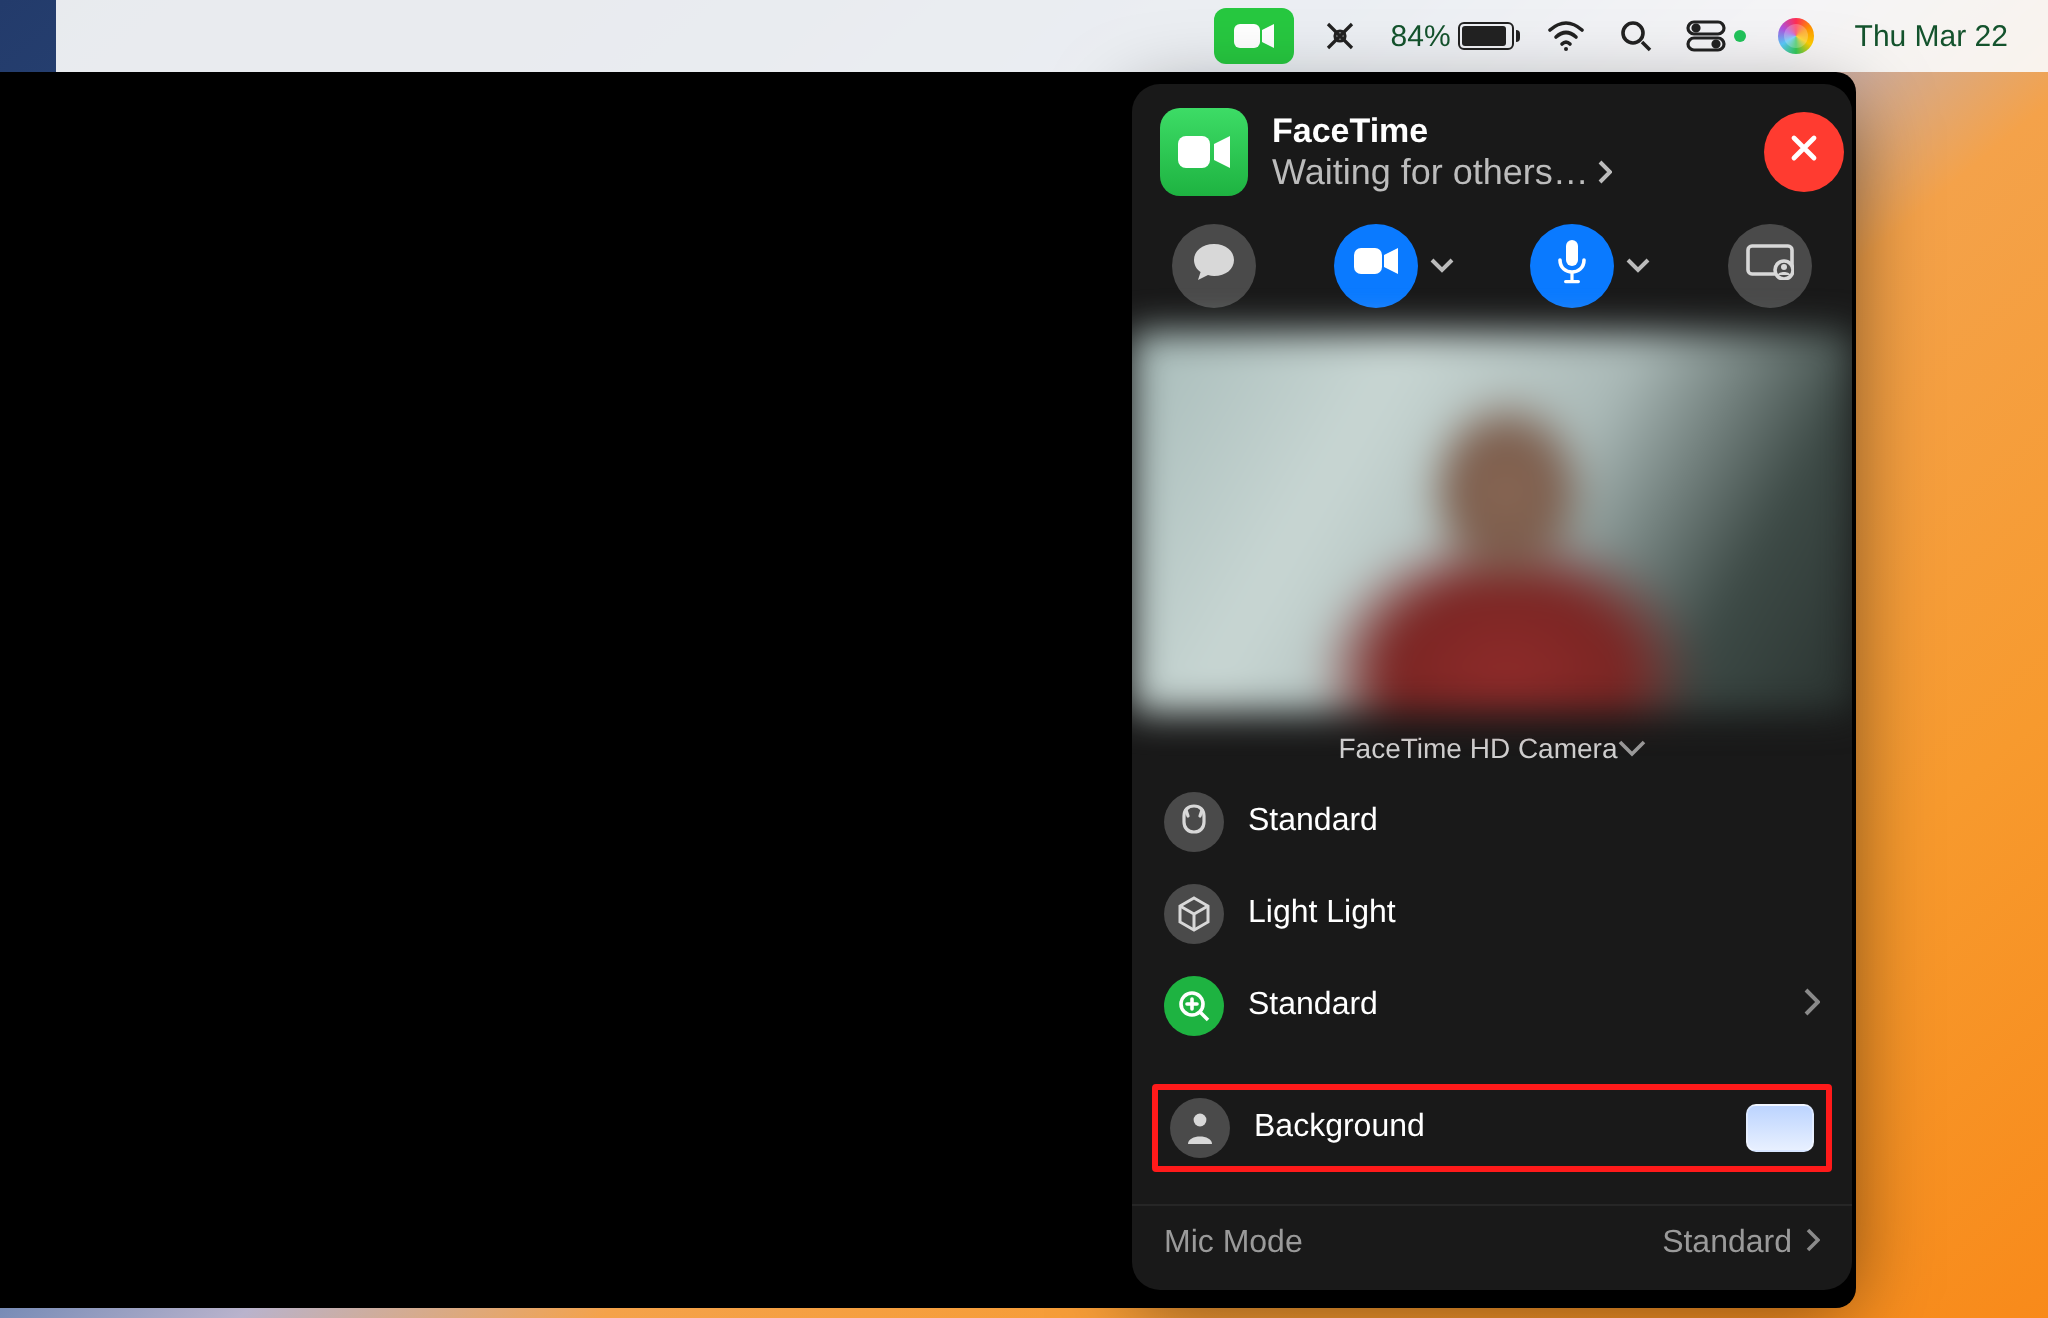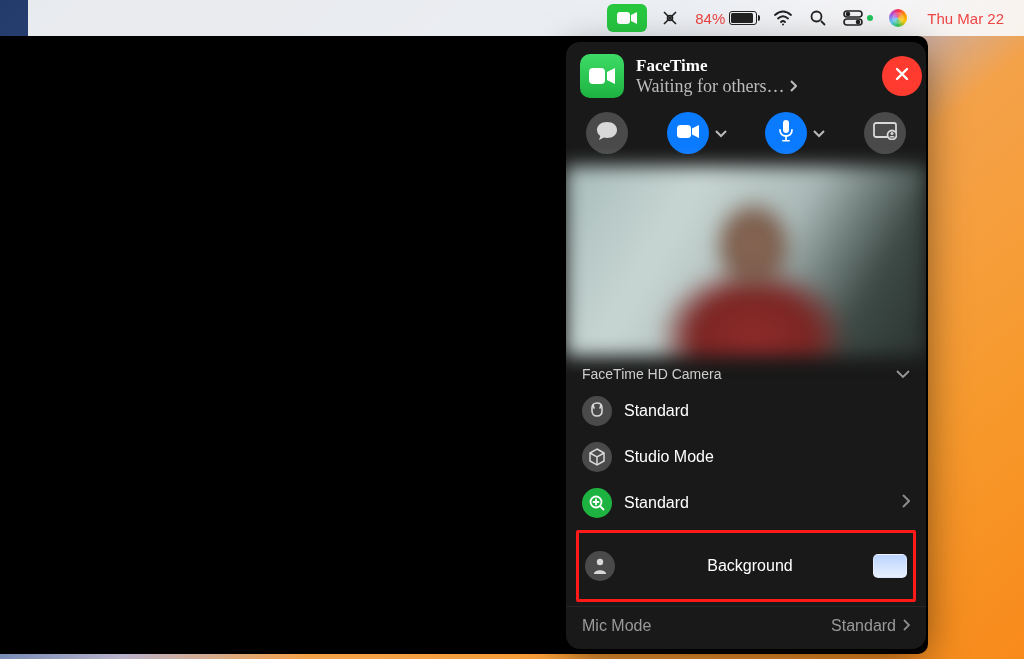--- a/index.html
+++ b/index.html
@@ -29,21 +29,21 @@
   .menubar {
     position: absolute;
     top: 0; left: 0; right: 0;
     height: 36px;
     background: rgba(250,250,250,0.92);
     display: flex;
     justify-content: flex-end;
     align-items: center;
     padding: 0 12px 0 0;
     font-size: 15px;
-    color: #ef4444;
+    color: #14532d;
     margin-left: 28px;
   }
   .menubar .mitem {
     display: flex;
     align-items: center;
     padding: 0 8px;
     height: 100%;
   }
   .menubar .facetime-active {
     background: #27c840;
@@ -71,21 +71,20 @@
     backdrop-filter: blur(20px);
     border-radius: 14px;
     color: #fff;
     overflow: hidden;
     box-shadow: 0 10px 40px rgba(0,0,0,0.5);
   }
   .popover .header {
     display: flex;
     align-items: center;
     padding: 12px 4px 10px 14px;
-    font-family: Liberation Serif, serif;
   }
   .popover .app-icon {
     width: 44px; height: 44px;
     background: linear-gradient(#3ddc66,#1eb341);
     border-radius: 10px;
     display: flex; align-items:center; justify-content:center;
     margin-right: 12px;
   }
   .popover .header-text { flex: 1; }
   .popover .header-title { font-weight: 600; font-size: 17px; }
@@ -117,45 +116,44 @@
   .chev-down { color:#bbb; }
   .preview {
     width:100%; height:190px;
     background:
       radial-gradient(ellipse 60px 70px at 52% 42%, #8b6a57 0%, #7a5a49 40%, rgba(0,0,0,0) 70%),
       radial-gradient(ellipse 120px 90px at 52% 90%, #8e2b2a 0%, #7a2523 50%, rgba(0,0,0,0) 80%),
       linear-gradient(120deg,#a7bbb9 0%, #c8d6d3 30%, #aab9b7 55%, #3d4a46 80%, #2a3330 100%);
     filter: blur(9px);
   }
   .section-head {
-    display:flex; justify-content:space-between; align-items:center;
+    display:flex; justify-content:center; align-items:center;
     font-size: 14px; color:#cfcfcf;
     padding: 10px 16px 6px 16px;
   }
   .row {
     display:flex; align-items:center;
     padding: 8px 16px;
     cursor:pointer;
   }
   .row .ricon {
     width:30px; height:30px; border-radius:50%;
     background:#4a4a4a;
     display:flex; align-items:center; justify-content:center;
     margin-right:12px;
     flex-shrink:0;
   }
   .row .ricon.green { background:#1eb341; }
   .row .rlabel { flex:1; font-size:16px; color:#fff; }
   .row .rchev { color:#8a8a8a; }
   .row.highlight {
     border: 3px solid #ff1a1a;
-    margin: 4px 10px;
+    margin: 16px 10px;
     border-radius: 2px;
-    padding: 18px 6px;
-    text-align: center;
+    padding: 4px 6px;
   }
   .bg-thumb {
     width:34px; height:24px; border-radius:5px;
     background: linear-gradient(#bcd4ff,#e8f0ff);
     border:1px solid rgba(255,255,255,0.4);
   }
   .mic-row {
     display:flex; justify-content:space-between; align-items:center;
     padding:10px 16px 14px 16px;
     font-size:16px; color:#9a9a9a;
@@ -344,21 +342,21 @@
     <div class="rlabel">Standard</div>
   </div>
 
   <div class="row">
     <div class="ricon">
       <svg width="18" height="18" viewBox="0 0 18 18" fill="none" stroke="#d8d8d8" stroke-width="1.5">
           <path d="M9 1 L16 5 L16 13 L9 17 L2 13 L2 5 Z"></path>
           <path d="M2 5 L9 9 L16 5 M9 9 L9 17"></path>
         </svg>
     </div>
-    <div class="rlabel">Studio Mode</div>
+    <div class="rlabel">Light Light</div>
   </div>
 
   <div class="row">
     <div class="ricon green">
       <svg width="18" height="18" viewBox="0 0 18 18" fill="none" stroke="#fff" stroke-width="1.8">
           <circle cx="8" cy="8" r="5.5"></circle>
           <path d="M12 12 L16 16"></path>
           <path d="M8 5.5 L8 10.5 M5.5 8 L10.5 8" stroke-linecap="round"></path>
         </svg>
     </div>

